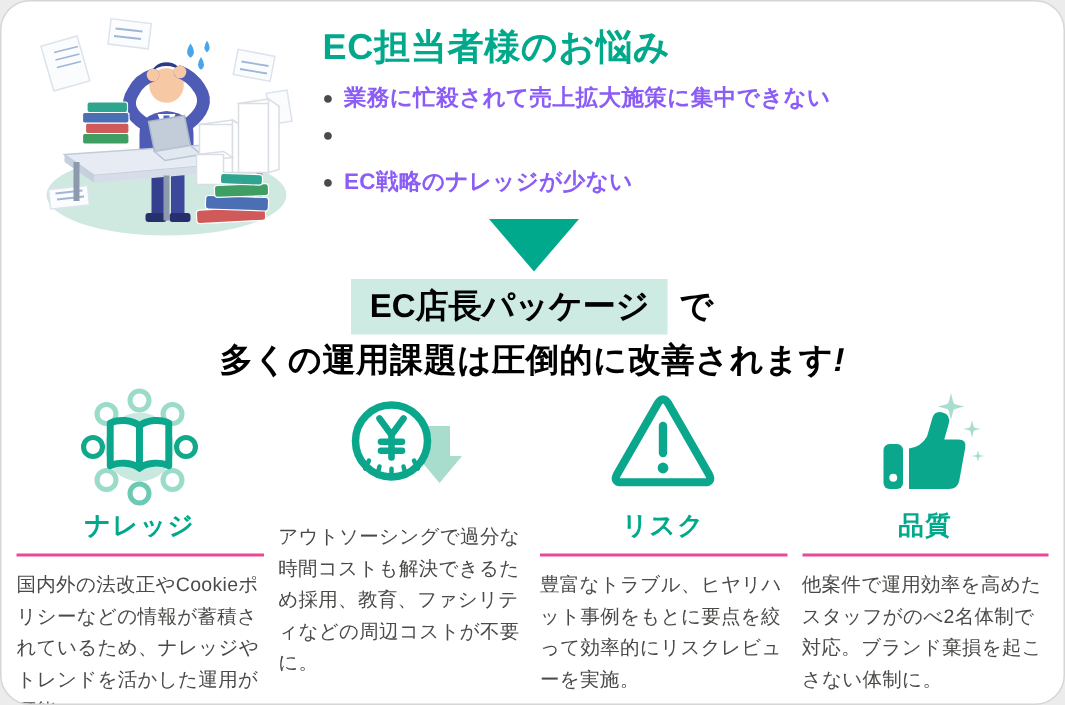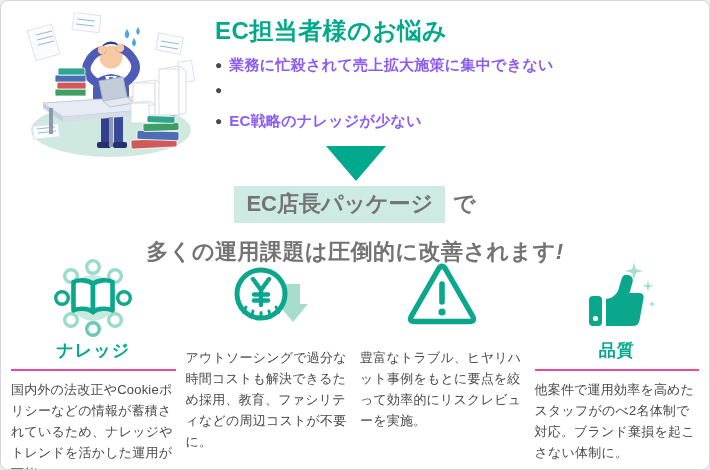--- a/index.html
+++ b/index.html
@@ -1,41 +1,41 @@
 <!DOCTYPE html>
 <html><head>
 <meta charset="utf-8">
 <style>
   html,body{margin:0;padding:0;background:#ececec;font-family:"Liberation Sans","DejaVu Sans",sans-serif;}
   .card{
     position:relative;width:708px;height:468px;margin:0 auto;
-    background:#ffffff;border:1px solid #d6d6d6;border-radius:8px;overflow:hidden;
+    background:#ffffff;border:1px solid #d6d6d6;border-radius:20px;overflow:hidden;
   }
   
   .illustration{position:absolute;left:12px;top:10px;width:192px;height:152px;}
   .problem-title{
     position:absolute;left:214px;top:14px;
     font-size:24px;font-weight:bold;color:#00a98b;letter-spacing:.5px;white-space:nowrap;
   }
   .bullet-list{position:absolute;left:214px;top:55px;}
   .bullet-row{display:flex;align-items:baseline;height:28px;white-space:nowrap;}
   .bullet-marker{font-size:12px;color:#4a4a48;margin-right:7px;position:relative;top:-1px;}
   .bullet-text{font-size:15px;font-weight:bold;color:#8b5cf6;letter-spacing:.3px;}
   
   .down-arrow{
     position:absolute;top:145px;left:325px;width:0;height:0;
     border-left:30px solid transparent;border-right:30px solid transparent;
     border-top:35px solid #00a98b;
   }
   
-  .headline{position:absolute;top:185px;left:0;right:0;text-align:center;color:#737373;}
+  .headline{position:absolute;top:185px;left:0;right:0;text-align:center;color:#000000;}
   .headline-line1{font-size:22px;font-weight:bold;line-height:33px;}
   .headline-highlight{display:inline-block;background:#cdeae3;padding:1px 12px 3px;}
   .headline-suffix{margin-left:8px;}
-  .headline-line2{font-size:22px;font-weight:bold;margin-top:14px;letter-spacing:.5px;}
+  .headline-line2{font-size:22px;font-weight:bold;margin-top:2px;letter-spacing:.5px;}
   .headline-line2 .bang{font-style:italic;}
   
   .benefits{position:absolute;top:256px;left:10px;right:10px;display:flex;gap:10px;}
   .benefit{flex:1 1 0;min-width:0;text-align:center;}
   .benefit-iconbox{height:82px;display:flex;align-items:center;justify-content:center;}
   .benefit-label{
     display:block;font-size:17px;font-weight:bold;color:#00a98b;
     padding-bottom:7px;border-bottom:2px solid #ec4899;letter-spacing:1px;
   }
   .benefit-desc{
@@ -208,20 +208,21 @@
     </div>
 
     <div class="benefit">
       <div class="benefit-iconbox">
         <svg width="84" height="80" viewBox="0 0 80 80">
           <path d="M36.5 11 Q40 5.5 43.5 11 L70.5 58 Q73.5 63.5 67.5 63.5 L12.5 63.5 Q6.5 63.5 9.5 58 Z" fill="#ffffff" stroke="#0aa78c" stroke-width="5.4" stroke-linejoin="round"></path>
           <line x1="40" y1="26" x2="40" y2="44" stroke="#0aa78c" stroke-width="5.6" stroke-linecap="round"></line>
           <circle cx="40" cy="54" r="3.6" fill="#0aa78c"></circle>
         </svg>
       </div>
+      <span class="benefit-label">リスク</span>
       <div class="benefit-desc">豊富なトラブル、ヒヤリハット事例をもとに要点を絞って効率的にリスクレビューを実施。</div>
     </div>
 
     <div class="benefit">
       <div class="benefit-iconbox">
         <svg width="84" height="80" viewBox="0 0 80 80">
           <g fill="#a9ddd0">
             <path d="M57 4 Q58.5 10.5 59 11 Q59.5 11.5 66 13 Q59.5 14.5 59 15 Q58.5 15.5 57 22 Q55.5 15.5 55 15 Q54.5 14.5 48 13 Q54.5 11.5 55 11 Q55.5 10.5 57 4 Z"></path>
             <path d="M71 22 Q72 26.5 72.3 26.8 Q72.6 27.1 77 28 Q72.6 28.9 72.3 29.2 Q72 29.5 71 34 Q70 29.5 69.7 29.2 Q69.4 28.9 65 28 Q69.4 27.1 69.7 26.8 Q70 26.5 71 22 Z"></path>
             <path d="M75 42 Q75.7 45 75.9 45.2 Q76.1 45.4 79 46 Q76.1 46.6 75.9 46.8 Q75.7 47 75 50 Q74.3 47 74.1 46.8 Q73.9 46.6 71 46 Q73.9 45.4 74.1 45.2 Q74.3 45 75 42 Z"></path>

